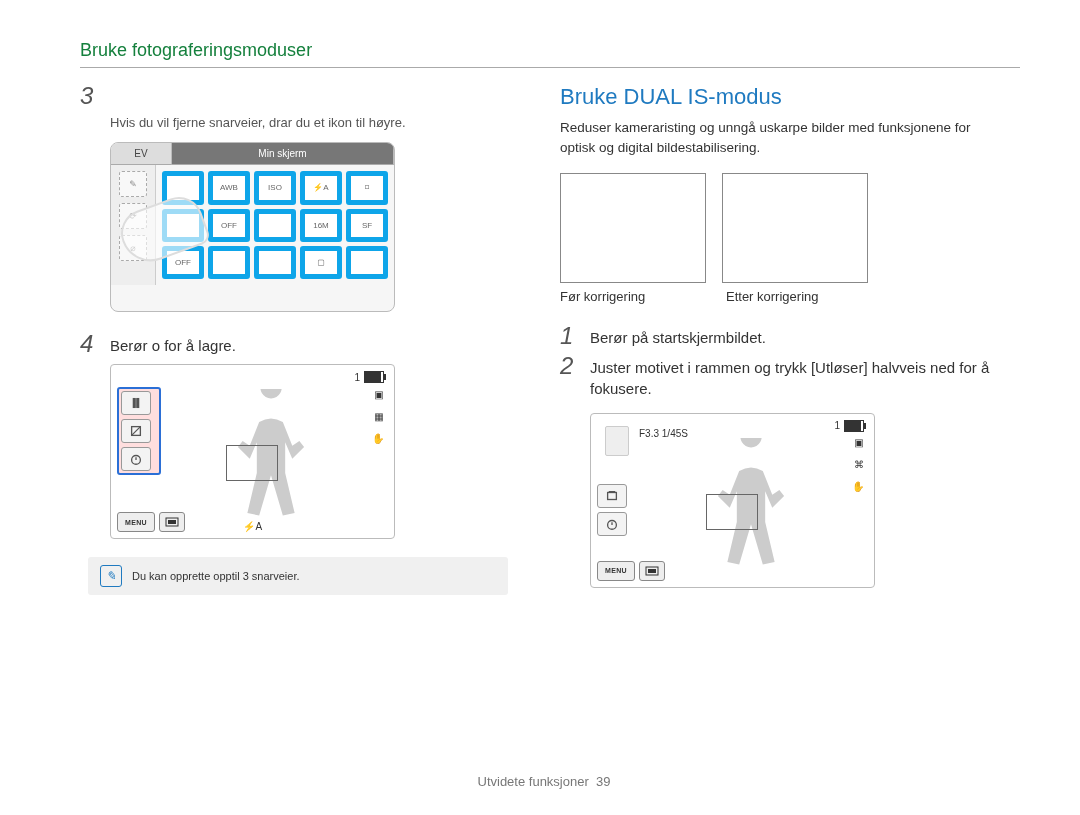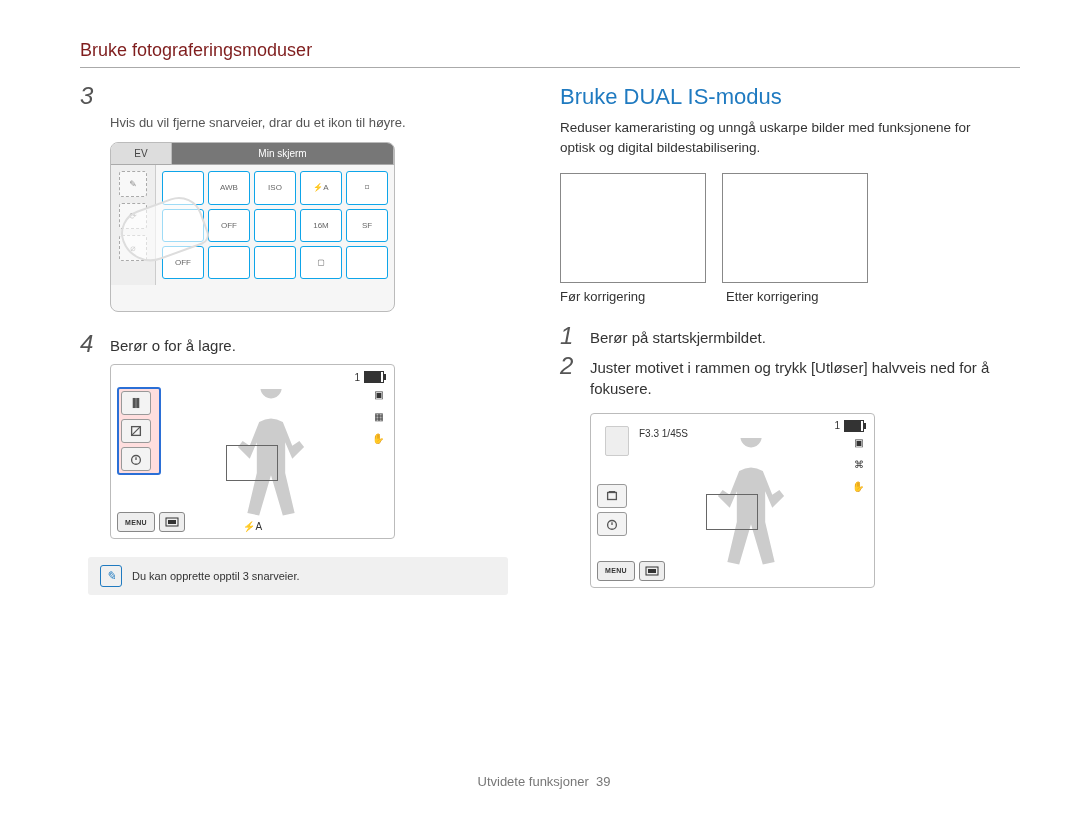--- a/index.html
+++ b/index.html
@@ -14,21 +14,21 @@
   }
   .page {
     position: relative;
     width: 1080px;
     height: 815px;
     box-sizing: border-box;
     padding: 40px 60px 20px 80px;
   }
   .breadcrumb {
     font-size: 18px;
-    color: #7f1d1d;
+    color: #15803d;
     font-weight: 300;
     margin-bottom: 4px;
   }
   .breadcrumb-rule {
     border: none;
     border-top: 1px solid #aaa;
     margin: 6px 0 16px 0;
   }
   .columns {
     display: flex;
@@ -135,21 +135,21 @@
   }
   .cam1-grid {
     flex: 1;
     display: grid;
     grid-template-columns: repeat(5, 1fr);
     grid-template-rows: repeat(3, 1fr);
     gap: 4px;
     padding: 6px;
   }
   .cam1-grid .cell {
-    border: 1px solid #0ea5e9;
+    border: 5px solid #0ea5e9;
     border-radius: 3px;
     background: #fff;
     display: flex;
     align-items: center;
     justify-content: center;
     font-size: 8px;
     color: #666;
   }
   .drag-overlay {
     position: absolute;

